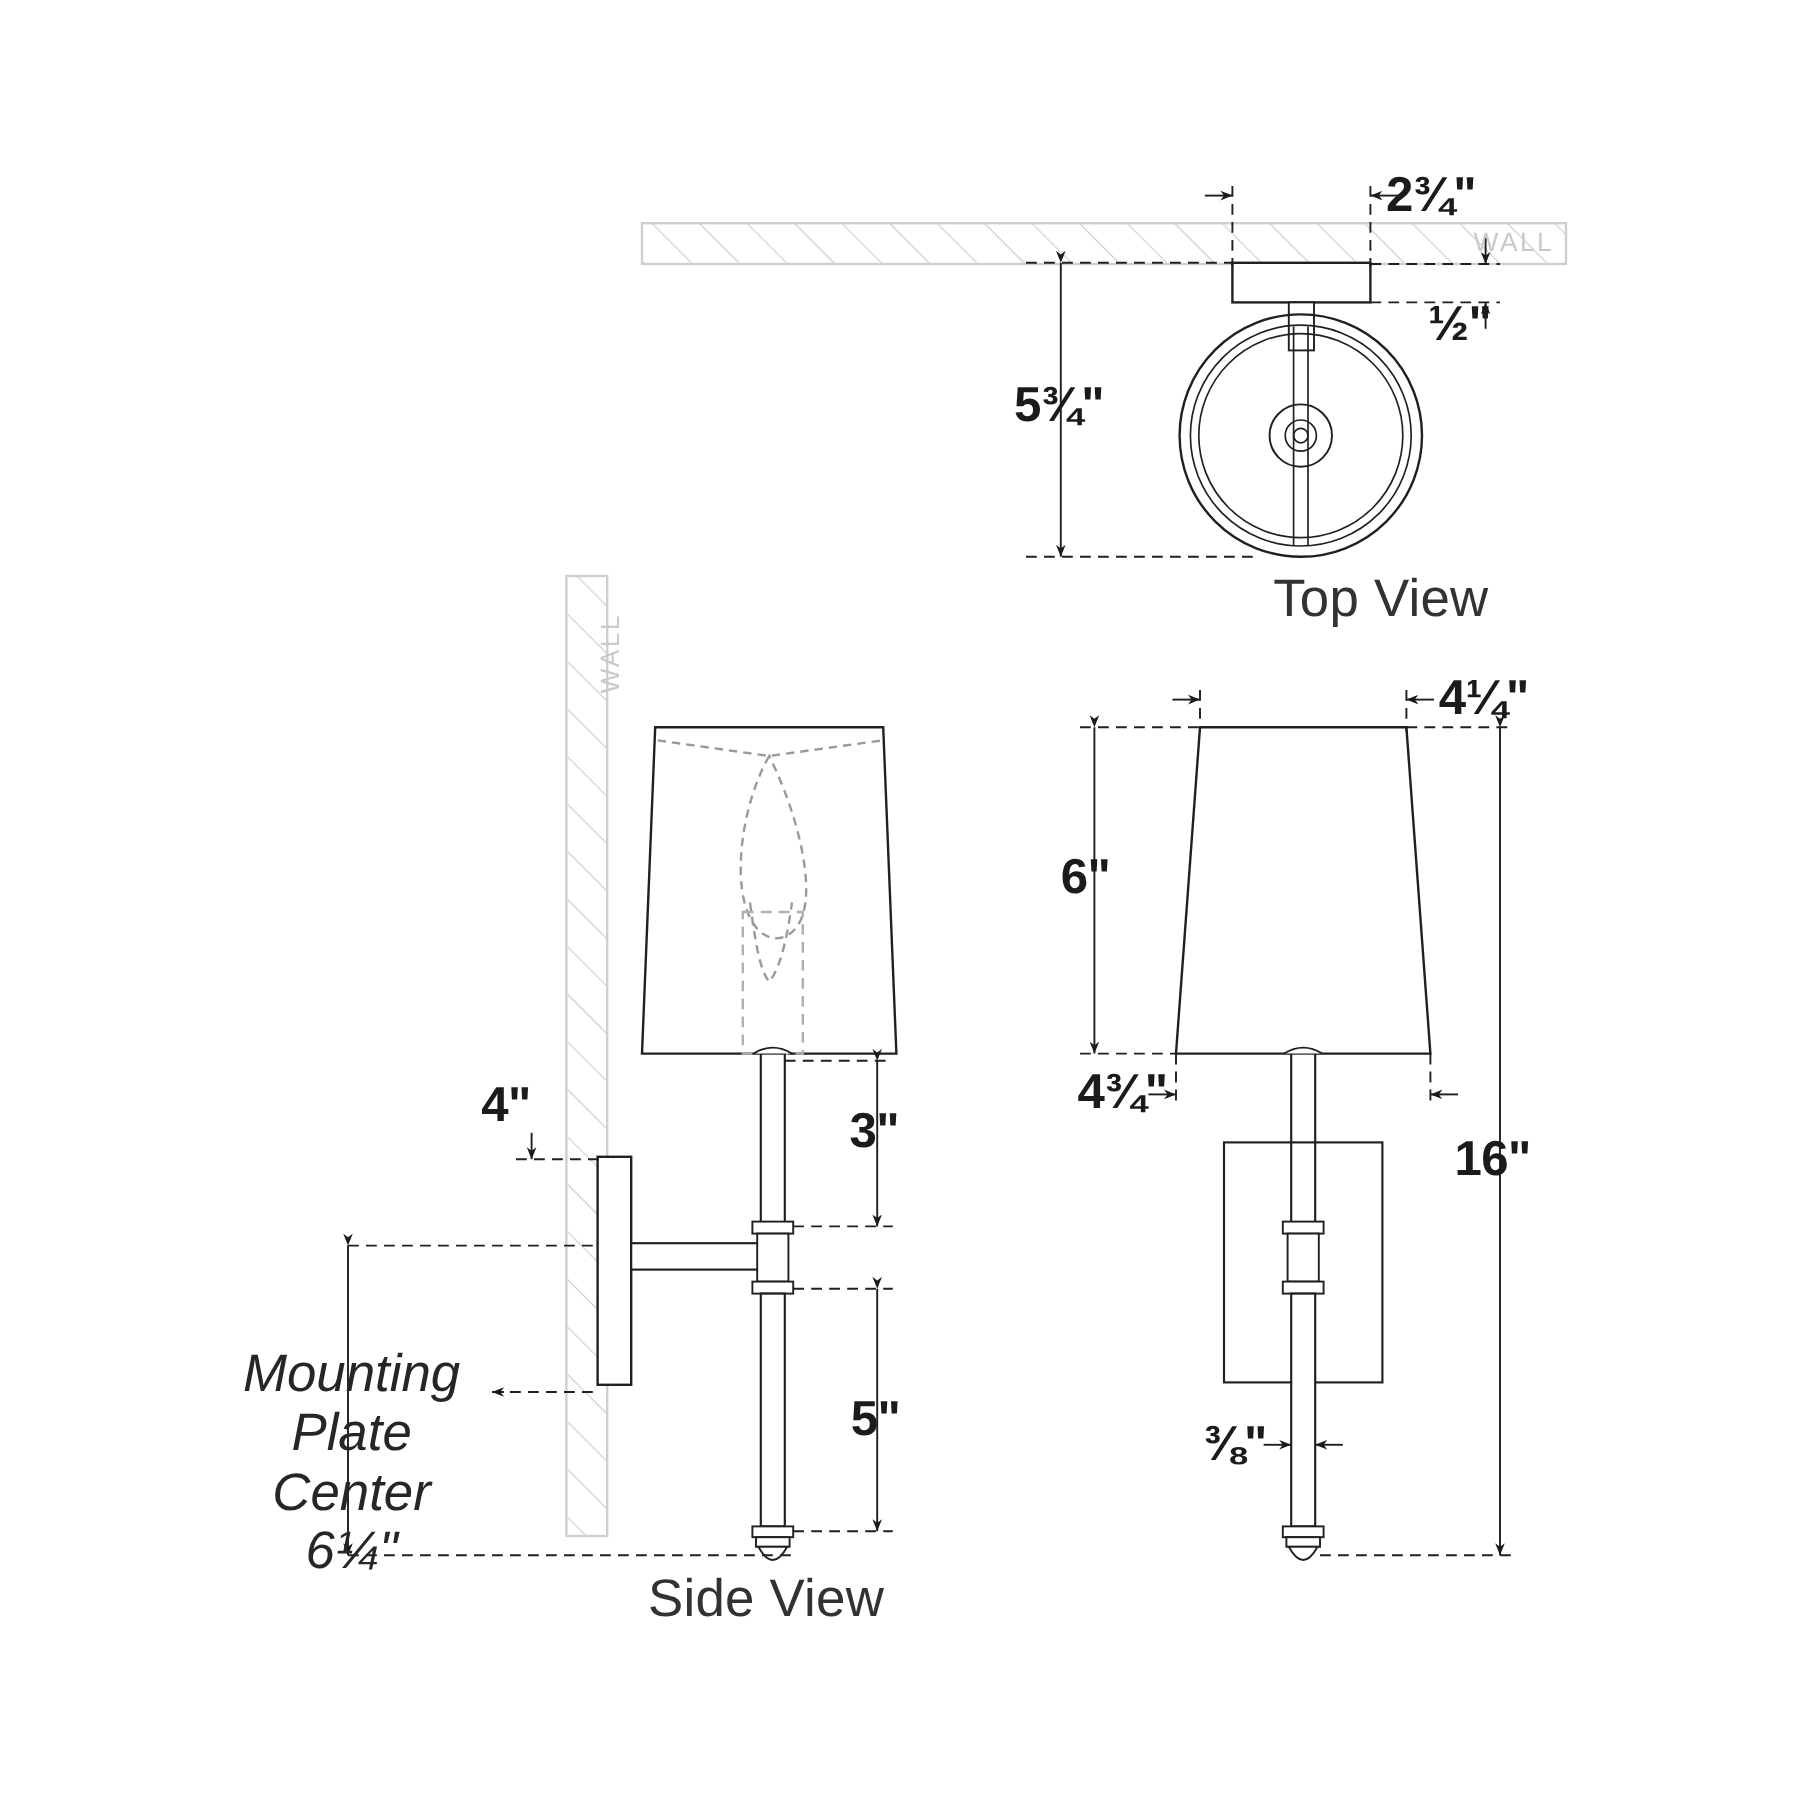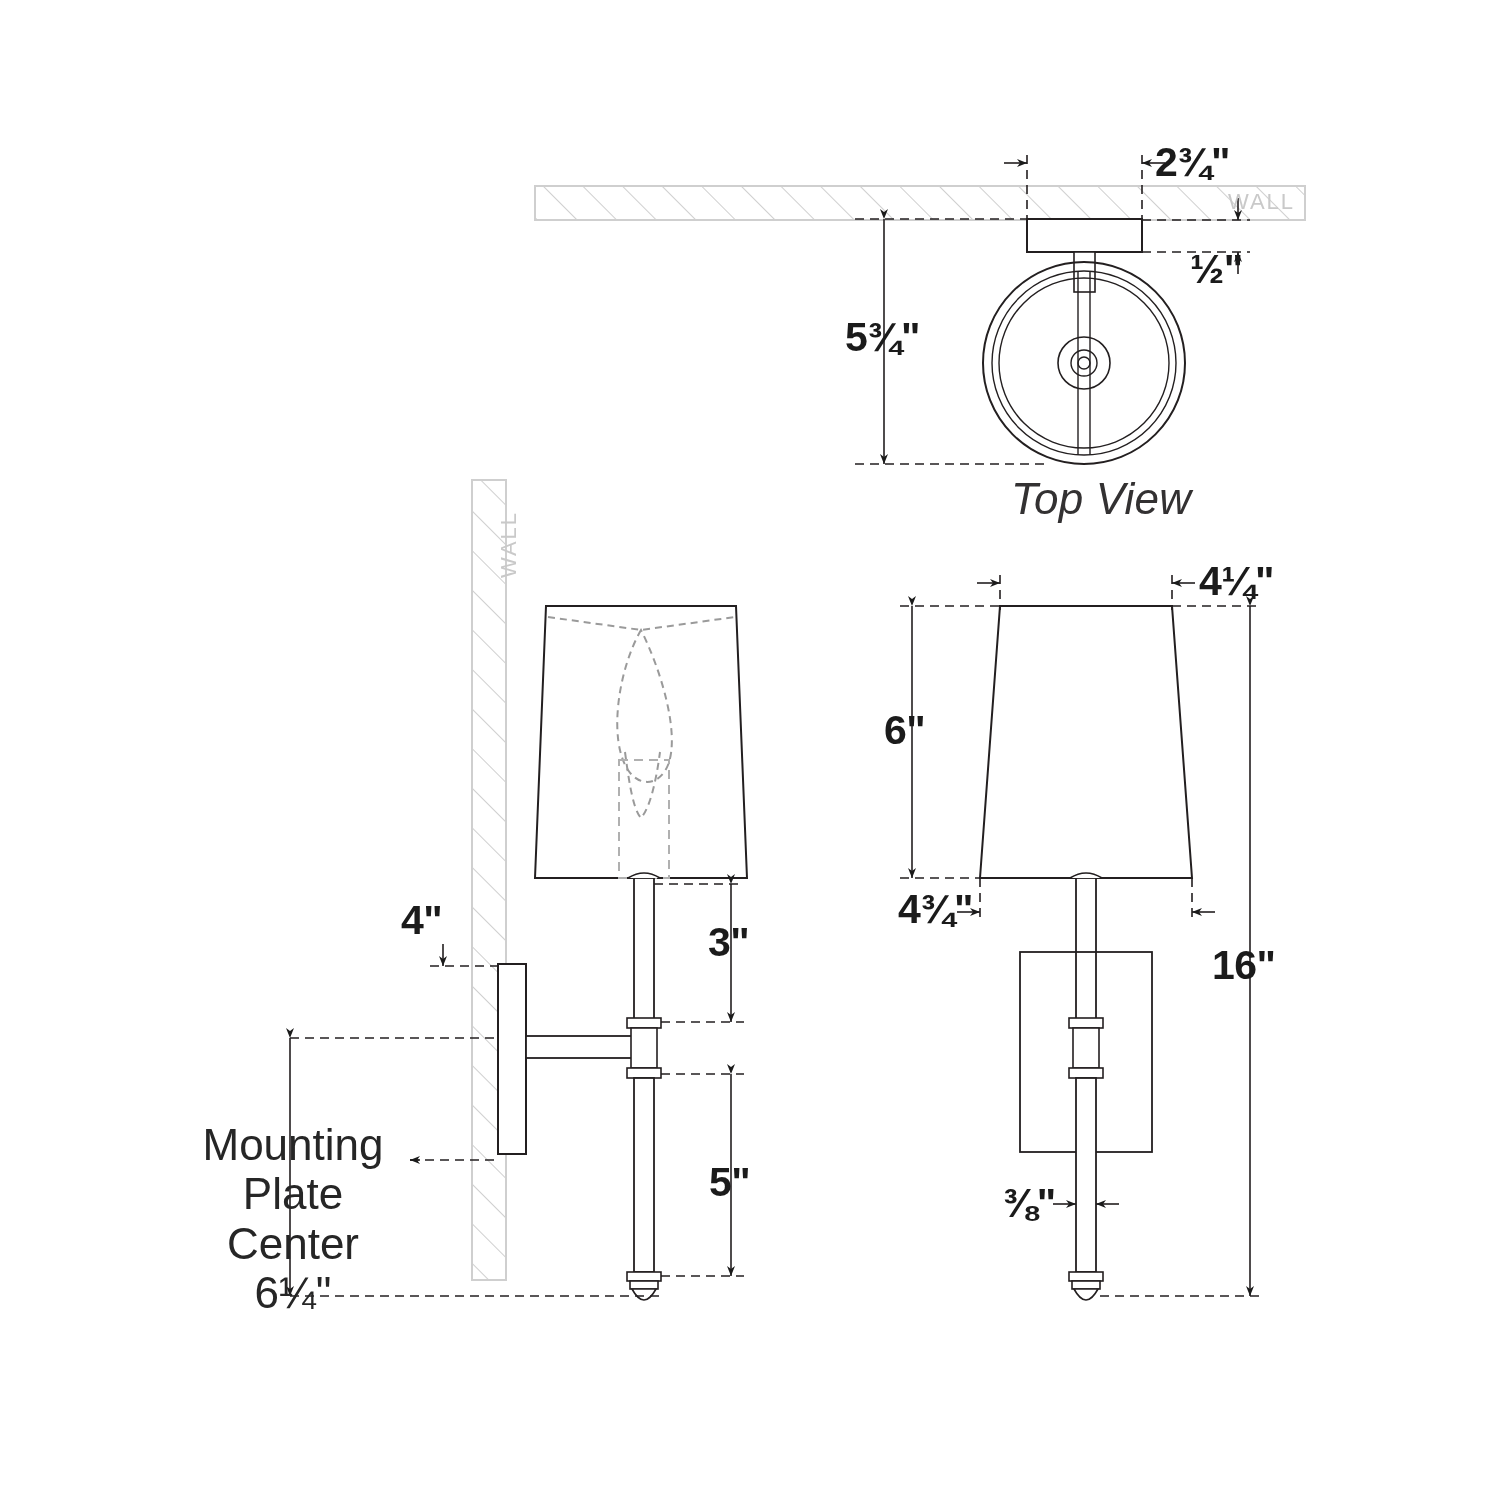--- a/index.html
+++ b/index.html
@@ -46,20 +46,21 @@
     letter-spacing: 0.2px;
   }
   .note-label {
     position: absolute;
     font-size: 44px;
     font-weight: 400;
     color: #262626;
     text-align: center;
     line-height: 1.12;
     white-space: pre-line;
+    font-style: italic;
   }
   .wall-label {
     font-size: 22px;
     letter-spacing: 2px;
     color: #c9c9c9;
     font-weight: 400;
   }
   .wall-label.vertical {
     transform: rotate(-90deg);
     transform-origin: left top;
@@ -277,34 +278,35 @@
   </svg>
 
   <div class="dim-label" style="left:1155px; top:141px;">2¾"</div>
 
   <div class="dim-label" style="left:1190px; top:248px;">½"</div>
 
   <div class="dim-label" style="left:845px; top:316px;">5¾"</div>
 
   <div class="wall-label" style="left:1228px; top:190px;">WALL</div>
 
-  <div class="view-label" style="left:1011px; top:476px;font-style:italic;">Top View</div>
+  <div class="view-label" style="left:1061px; top:476px;">Top View</div>
 
   <div class="wall-label vertical" style="left:497px; top:578px;">WALL</div>
 
   <div class="dim-label" style="left:401px; top:899px;">4"</div>
 
   <div class="dim-label" style="left:708px; top:921px;">3"</div>
 
   <div class="dim-label" style="left:709px; top:1161px;">5"</div>
 
   <div class="note-label" style="left:178px; top:1120px; width:230px;">Mounting
 Plate Center
 6¼"</div>
 
+  <div class="view-label" style="left:540px; top:1310px;">Side View</div>
 
   <div class="dim-label" style="left:1199px; top:560px;">4¼"</div>
 
   <div class="dim-label" style="left:884px; top:709px;">6"</div>
 
   <div class="dim-label" style="left:898px; top:888px;">4¾"</div>
 
   <div class="dim-label" style="left:1003px; top:1182px;">⅜"</div>
 
   <div class="dim-label" style="left:1212px; top:944px;">16"</div>

